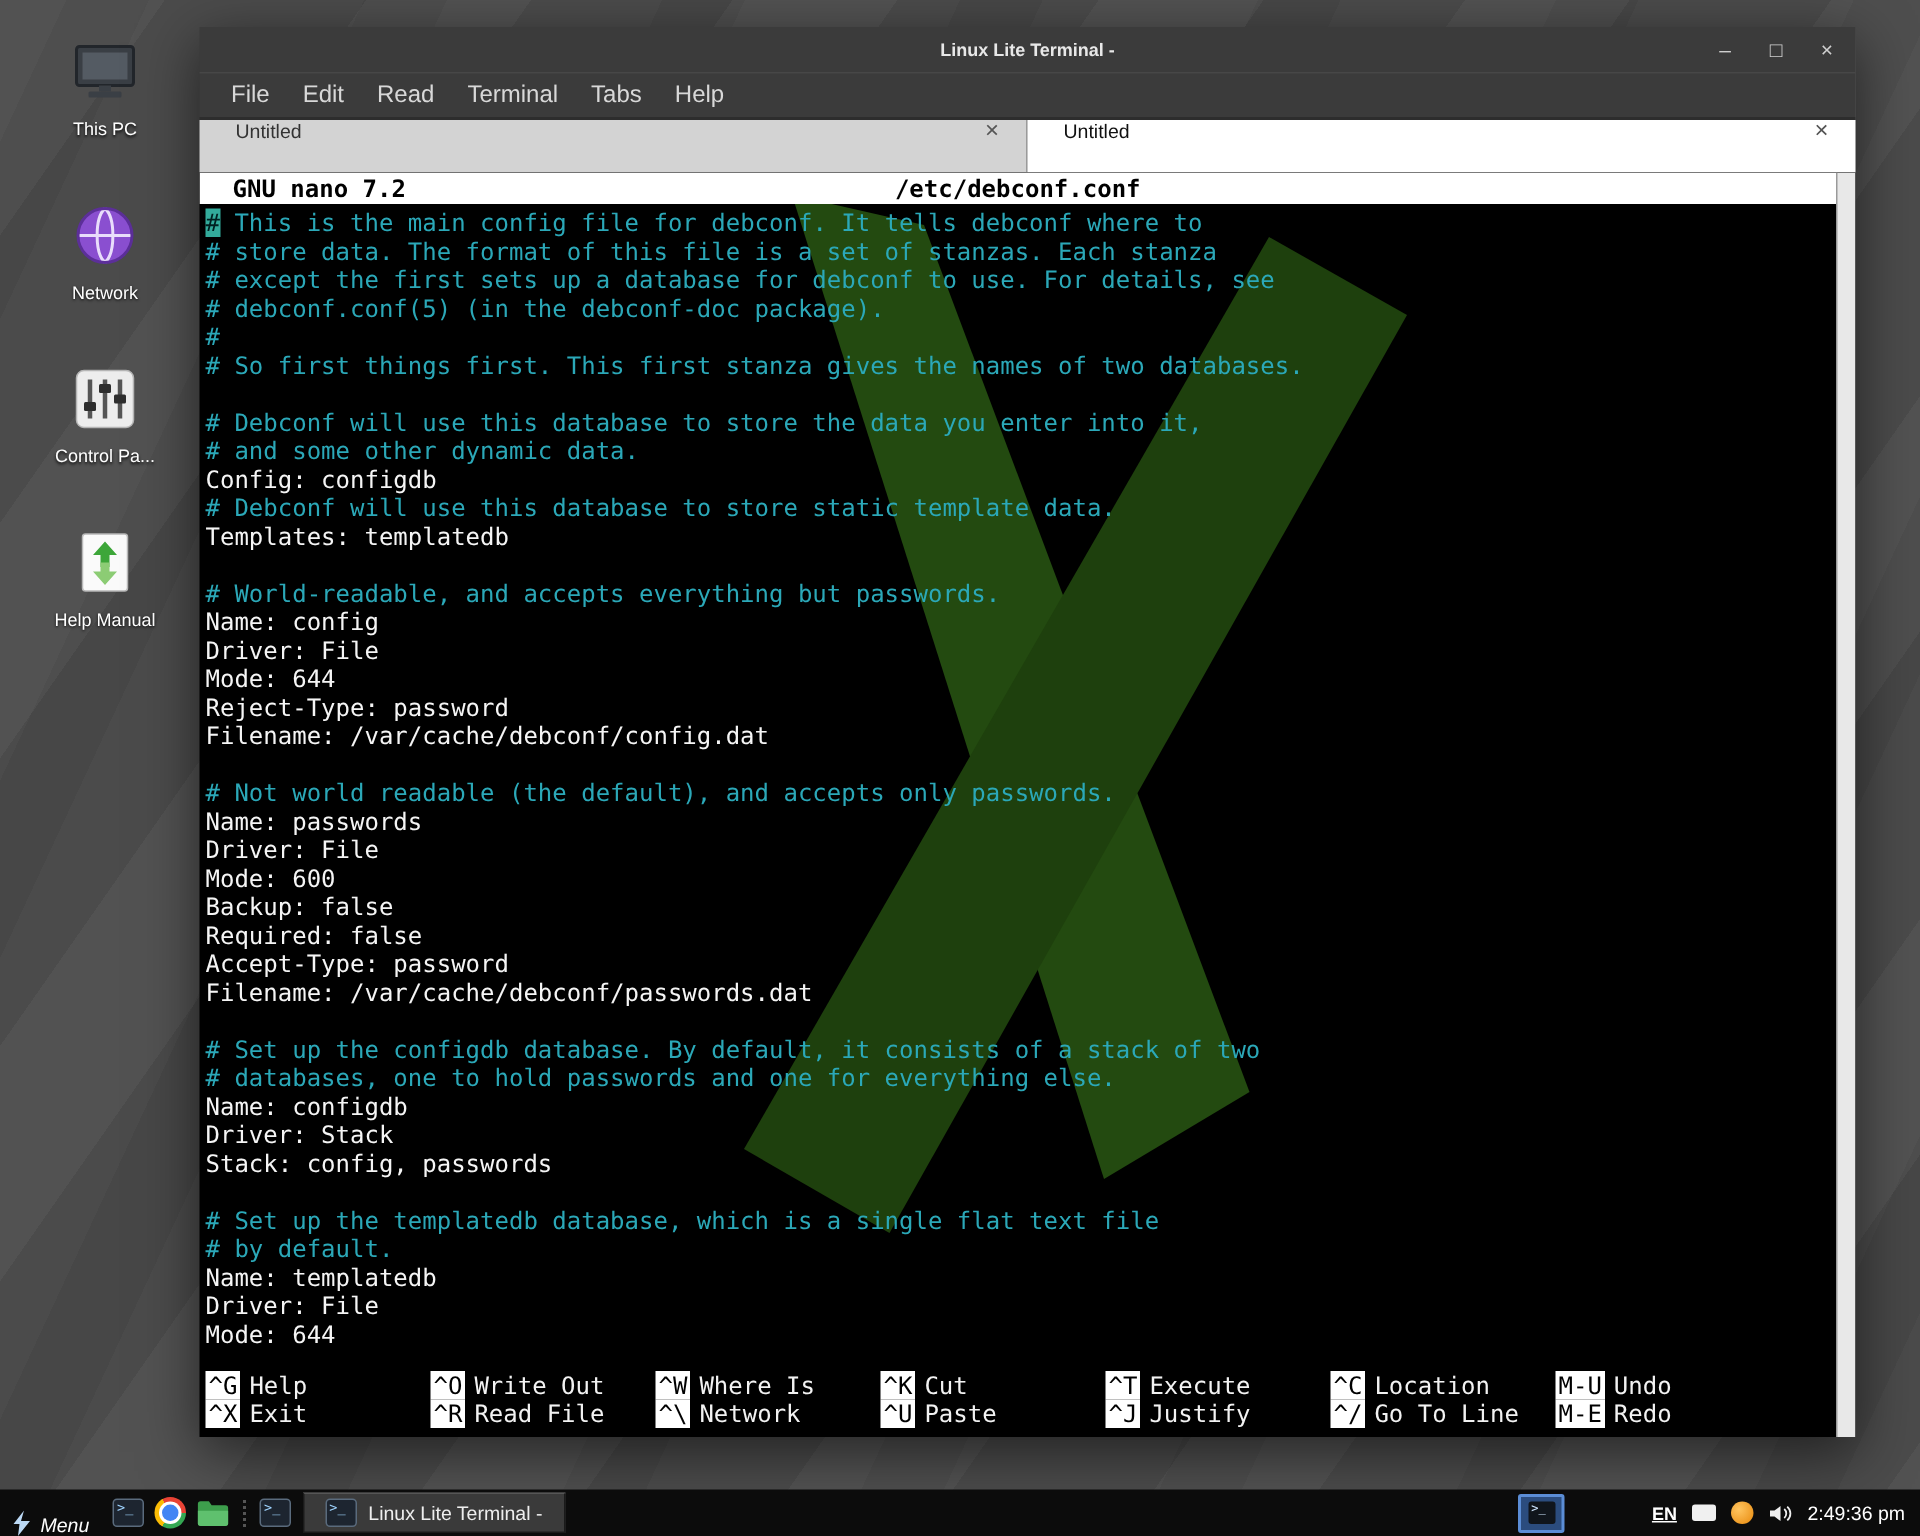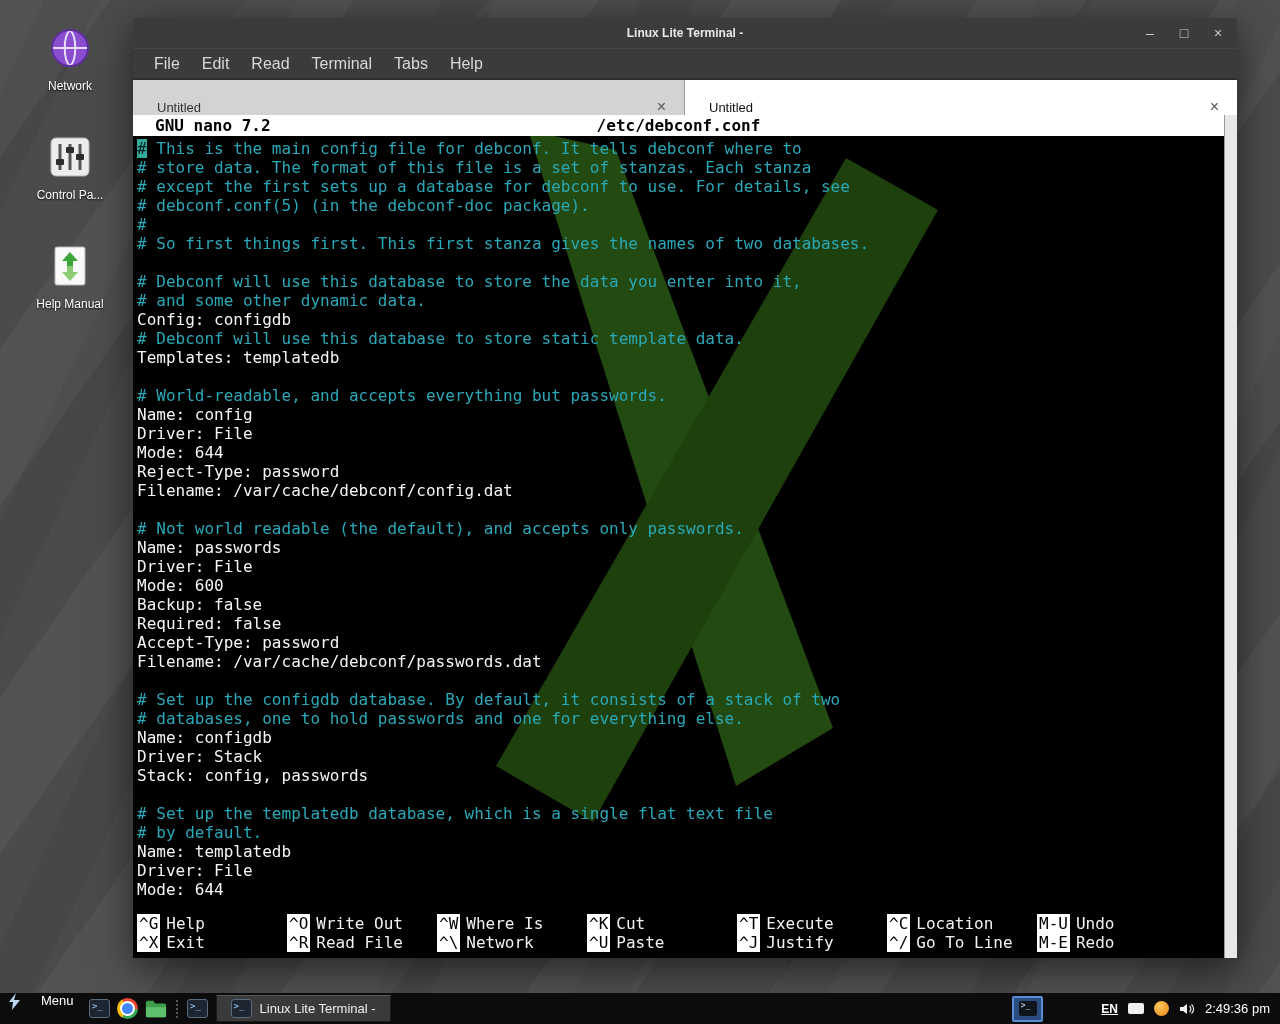--- a/index.html
+++ b/index.html
@@ -25,21 +25,21 @@
             display:flex; flex-direction:column; box-shadow:0 10px 36px rgba(0,0,0,.55); }
   .titlebar { height:30px; background:#3b3b3b; display:flex; align-items:center; justify-content:center; position:relative; flex:0 0 auto; }
   .title { color:#e8e8e8; font-size:12px; font-weight:bold; }
   .win-controls { position:absolute; right:12px; top:0; height:100%; display:flex; align-items:center; gap:20px; }
   .win-btn { color:#cfcfcf; font-size:14px; width:14px; text-align:center; line-height:14px; }
 
   .menubar { height:30px; background:#3b3b3b; border-top:1px solid #474747; display:flex; align-items:center; padding-left:10px; flex:0 0 auto; }
   .menu-item { color:#d8d8d8; font-size:16px; padding:4px 11px; }
 
   .tabbar { height:37px; background:#2d2d2d; display:flex; align-items:stretch; padding-top:2px; flex:0 0 auto; }
-  .tab { flex:1 1 50%; display:flex; align-items:flex-end; justify-content:space-between; padding:0 18px 0 24px; font-size:13px; }
+  .tab { flex:1 1 50%; display:flex; align-items:flex-start; justify-content:space-between; padding:0 18px 0 24px; font-size:13px; }
   .tab.inactive { background:#d3d3d3; color:#333; border-right:1px solid #9a9a9a; }
   .tab.active { background:#ffffff; color:#111; }
   .tab-close { color:#555; font-size:16px; line-height:16px; }
 
   
   .terminal { flex:1 1 auto; position:relative; background:#000; overflow:hidden;
               font-family:"DejaVu Sans Mono", monospace; }
   .term-logo { position:absolute; left:245px; top:15px; z-index:0; }
   .term-scrollbar { position:absolute; right:0; top:0; bottom:0; width:13px; background:#e8e8e8; border-left:1px solid #9a9a9a; z-index:3; }
 
@@ -53,21 +53,21 @@
   .cursor { background:#33ab9b; color:#002020; }
 
   .nano-shortcuts { position:absolute; z-index:1; left:4px; right:13px; bottom:6px; font-size:16px; }
   .srow { display:flex; height:19px; line-height:19px; }
   .scell { width:150px; white-space:pre; }
   .skey { background:#ffffff; color:#000; padding:0 2px; }
   .slabel { color:#f2f2f2; padding-left:6px; }
 
   
   .taskbar { position:absolute; left:0; bottom:0; width:1280px; height:31px; background:#0c0c0c; display:flex; align-items:center; z-index:5; }
-  .menu-btn { display:flex; align-items:flex-start; gap:20px; height:100%; padding:0 12px 0 8px; color:#fff; font-size:13px; }
+  .menu-btn { display:flex; align-items:flex-end; gap:6px; height:100%; padding:0 12px 0 8px; color:#fff; font-size:13px;font-style:italic; }
   .launcher { width:26px; height:26px; display:flex; align-items:center; justify-content:center; margin:0 1px; }
   .term-glyph { width:21px; height:19px; background:#1d2530; border:1px solid #5a6b7d; border-radius:3px;
                 color:#9fd4ff; font-size:9px; font-family:"DejaVu Sans Mono", monospace; line-height:10px; padding:1px 0 0 2px; }
   .chrome-icon { width:21px; height:21px; border-radius:50%;
                  background:conic-gradient(from -30deg,#ea4335 0 120deg,#34a853 0 240deg,#fbbc05 0 360deg); position:relative; }
   .chrome-icon::after { content:""; position:absolute; inset:5px; border-radius:50%; background:#4285f4; box-shadow:0 0 0 2px #fff; }
   .files-icon svg { width:22px; height:20px; }
   .tb-separator { height:18px; margin:0 6px; border-left:2px dotted #555; }
   .task-button { display:flex; align-items:center; gap:8px; height:27px; margin-left:4px; padding:0 14px; min-width:165px;
                  background:#3a3a3a; border:1px solid #1a1a1a; border-top-color:#565656; color:#eee; font-size:13px; }
@@ -81,20 +81,29 @@
   .orange-dot { width:15px; height:15px; border-radius:50%; background:radial-gradient(circle at 35% 35%, #ffc560, #e8890c); }
   .speaker-icon svg { width:16px; height:14px; display:block; }
   .clock { color:#fff; font-size:13px; }
 </style>
 </head>
 <body>
 
 <div class="desktop-icons">
     <div class="dicon">
       <div class="dicon-img"><svg viewBox="0 0 48 48">
+          <rect x="5" y="7" width="38" height="26" rx="2" fill="#3a3f45" stroke="#22262b" stroke-width="2"></rect>
+          <rect x="9" y="11" width="30" height="18" fill="#545b63"></rect>
+          <rect x="20" y="33" width="8" height="4" fill="#3a3f45"></rect>
+          <rect x="13" y="37" width="22" height="4" rx="1" fill="#3a3f45"></rect>
+        </svg></div>
+      <div class="dicon-label">This PC</div>
+    </div>
+    <div class="dicon">
+      <div class="dicon-img"><svg viewBox="0 0 48 48">
           <circle cx="24" cy="24" r="18" fill="#8a4fd0"></circle>
           <path d="M6 24h36M24 6c7 6 7 30 0 36M24 6c-7 6-7 30 0 36" stroke="#e9ddfb" stroke-width="2" fill="none"></path>
           <circle cx="24" cy="24" r="18" fill="none" stroke="#5c2f99" stroke-width="2"></circle>
         </svg></div>
       <div class="dicon-label">Network</div>
     </div>
     <div class="dicon">
       <div class="dicon-img"><svg viewBox="0 0 48 48">
           <rect x="5" y="5" width="38" height="38" rx="5" fill="#ededed" stroke="#b5b5b5"></rect>
           <line x1="14" y1="11" x2="14" y2="37" stroke="#555" stroke-width="3"></line>

